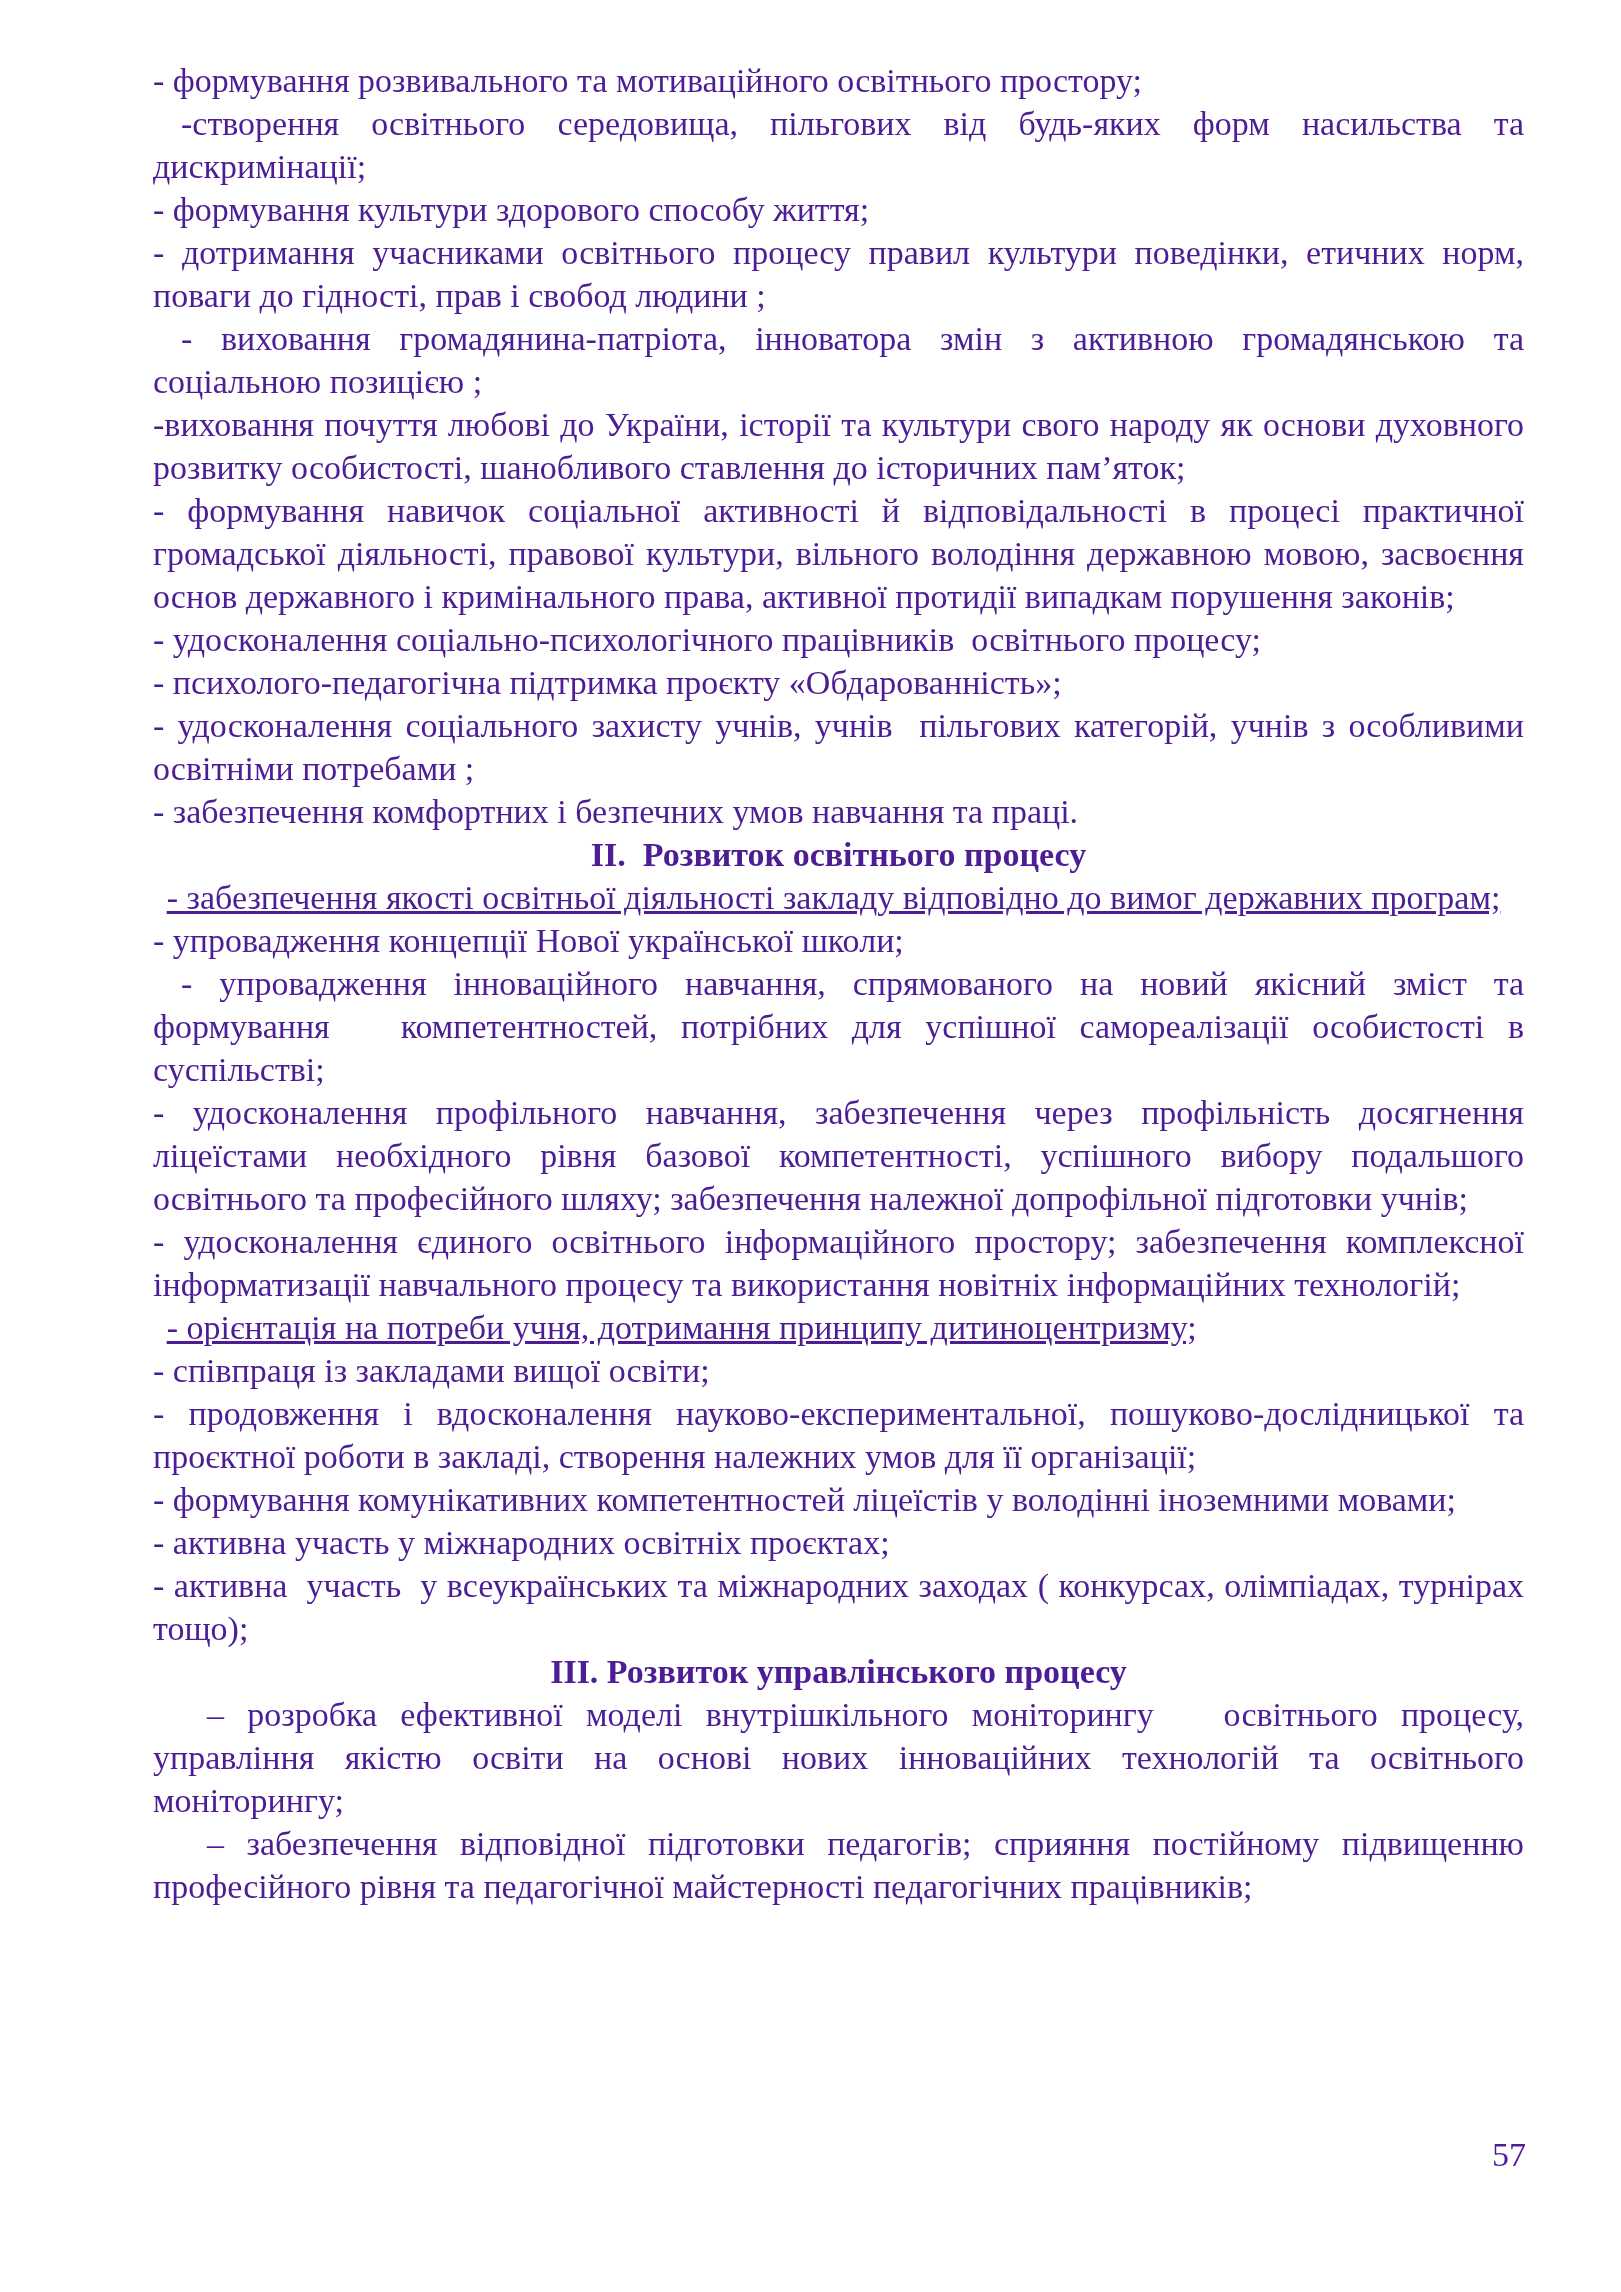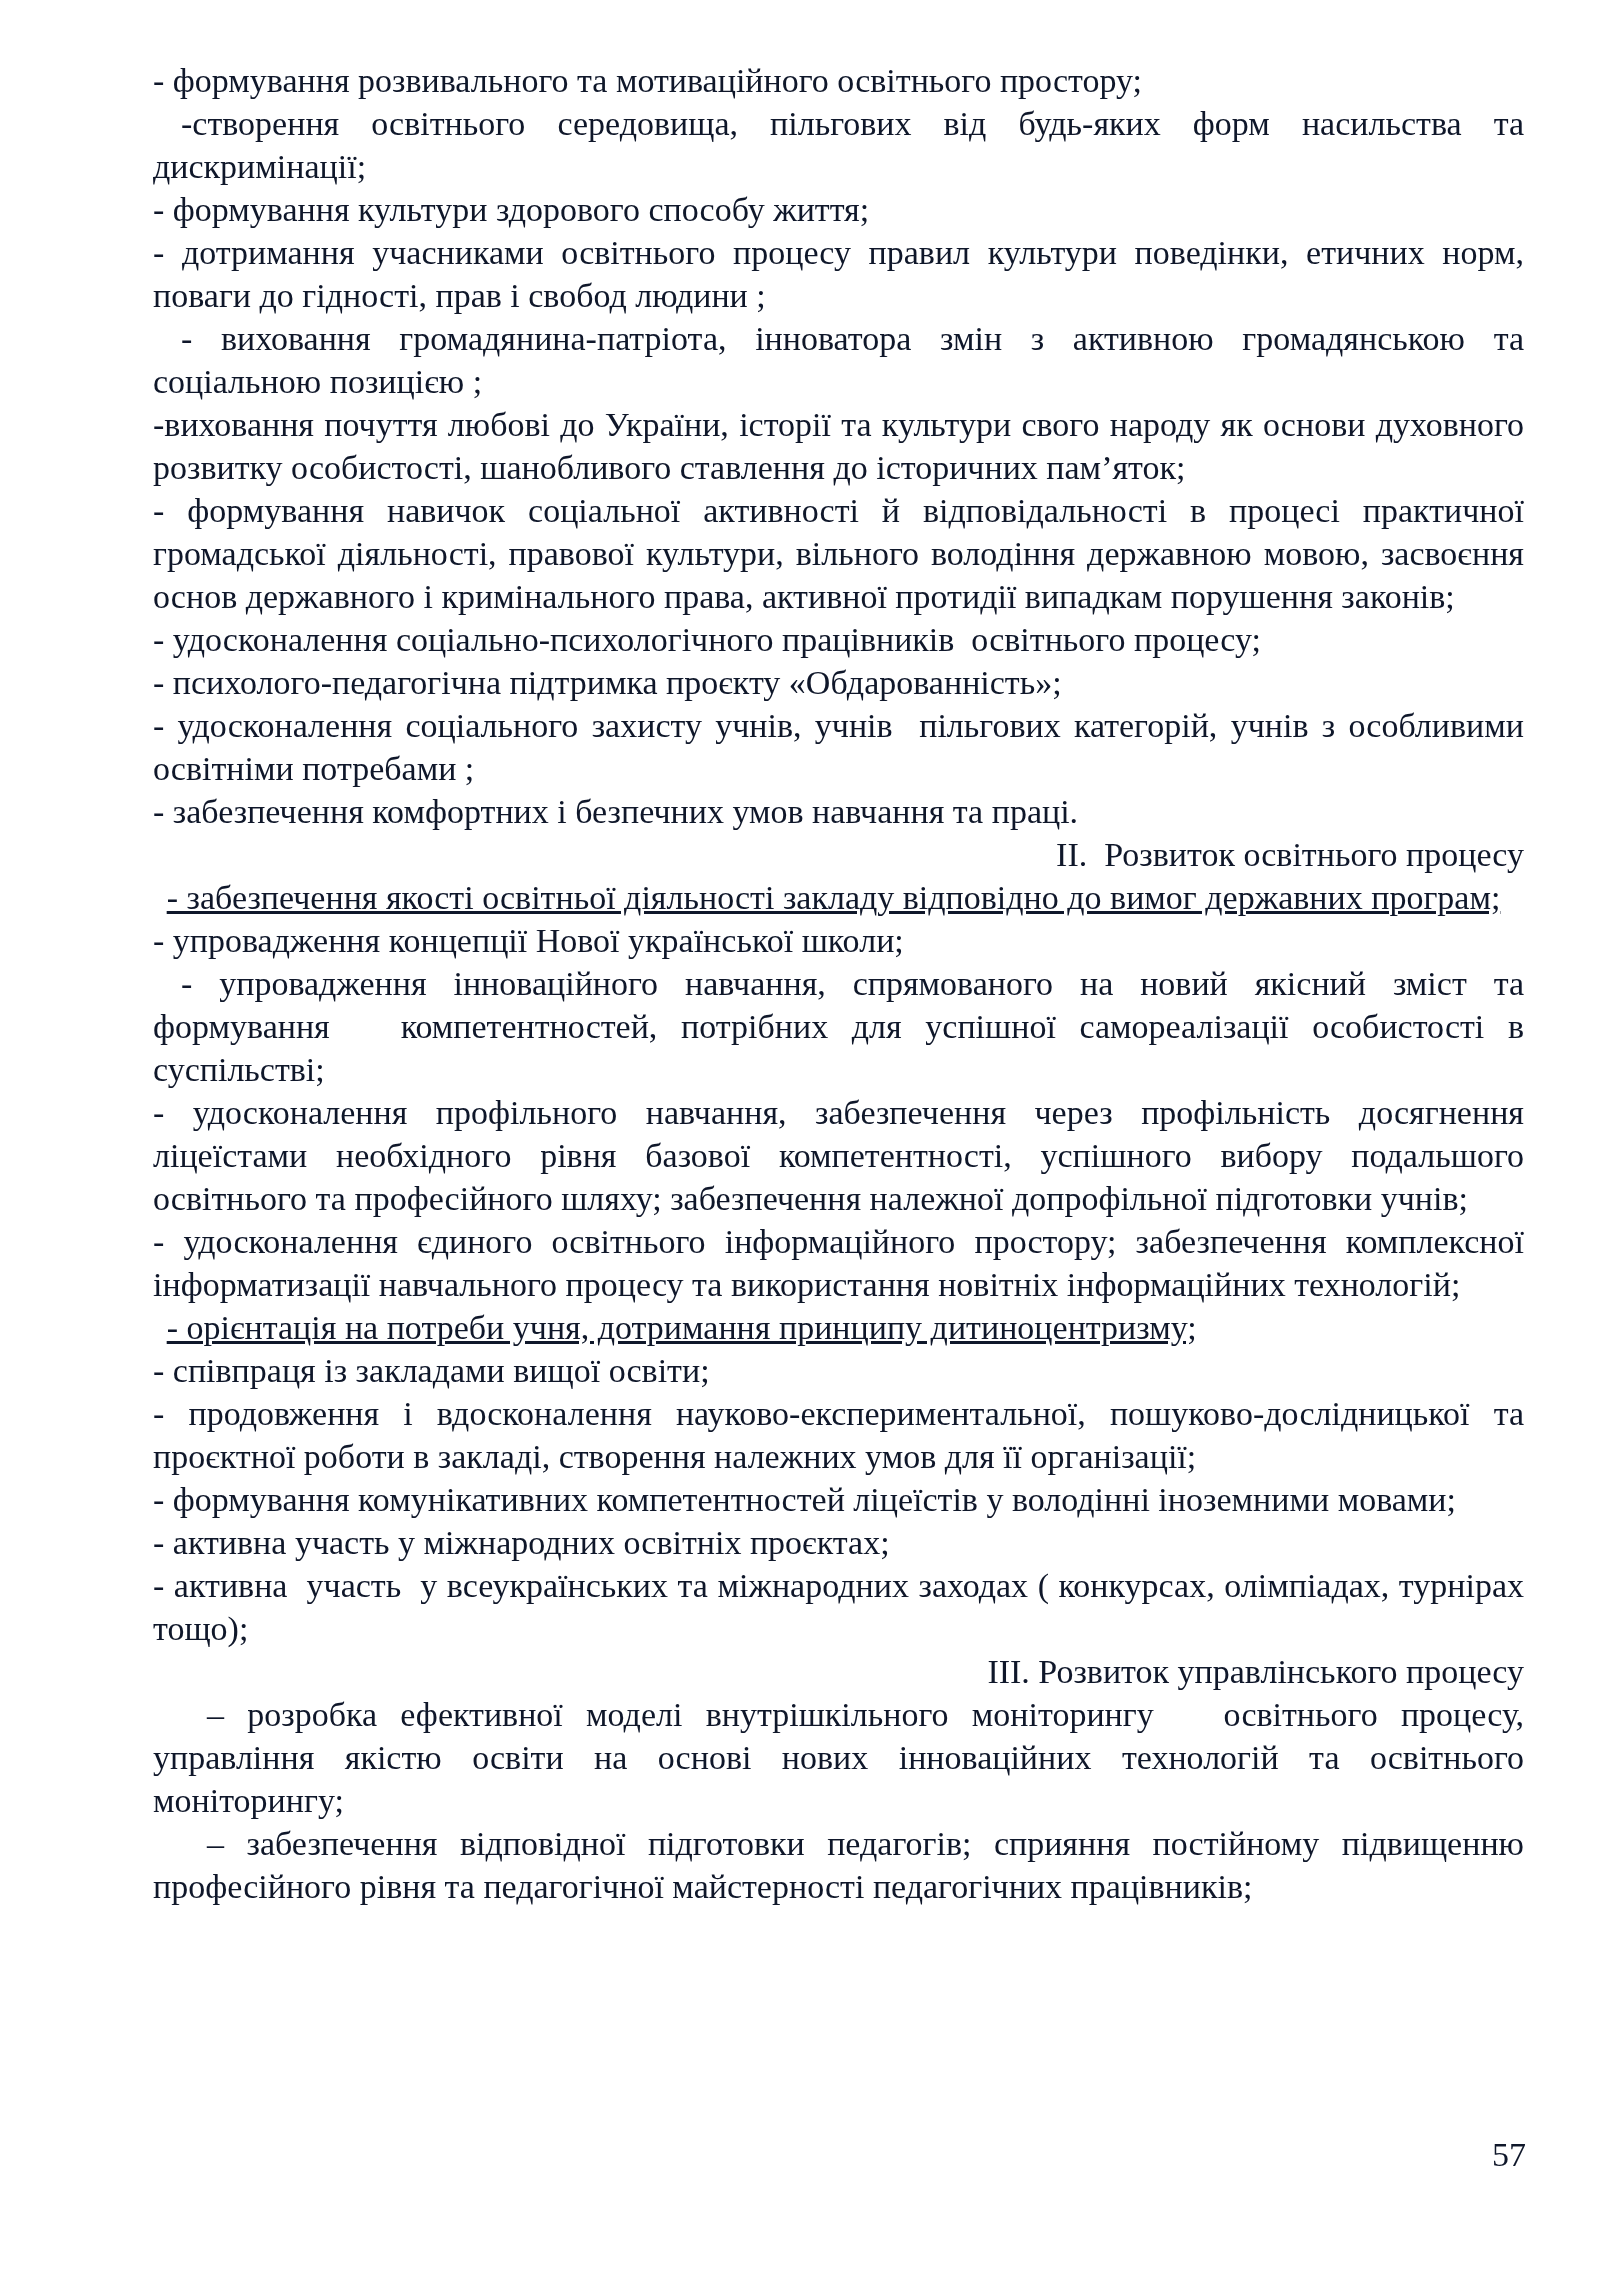--- a/index.html
+++ b/index.html
@@ -5,41 +5,41 @@
   html, body {
     margin: 0;
     padding: 0;
     background: #ffffff;
   }
   .page {
     position: relative;
     width: 1621px;
     height: 2293px;
     background: #ffffff;
-    color: #0f172a;
+    color: #4c1d95;
     font-family: "Liberation Serif", "DejaVu Serif", serif;
     overflow: hidden;
   }
   .content {
     position: absolute;
     left: 153px;
     top: 59px;
     width: 1371px;
     font-size: 34px;
     line-height: 43px;
     text-align: justify;
   }
   .content p {
     margin: 0;
     padding: 0;
     white-space: pre-wrap;
   }
   .heading {
-    font-weight: normal;
-    text-align: right;
+    font-weight: bold;
+    text-align: center;
   }
   .ti-s { text-indent: 13.7px; text-decoration: underline; }
   .ti-1 { text-indent: 28px; }
   .ti-2 { text-indent: 54px; }
   .pagenum {
     position: absolute;
     top: 2133px;
     right: 95px;
     font-size: 34px;
     line-height: 43px;

